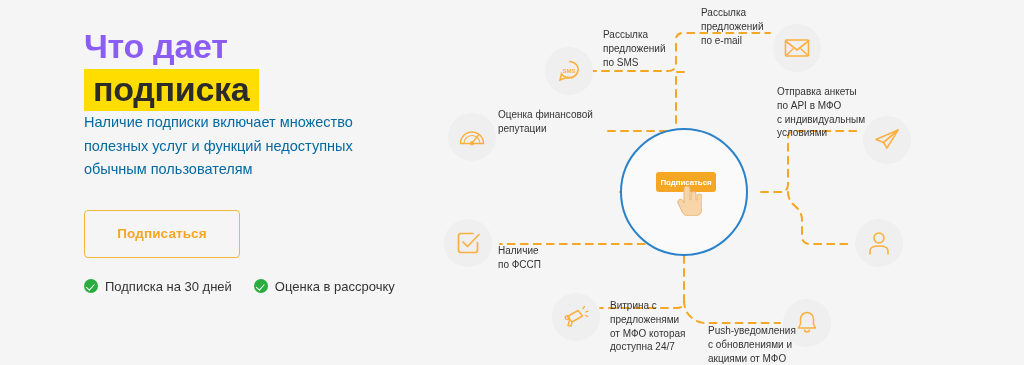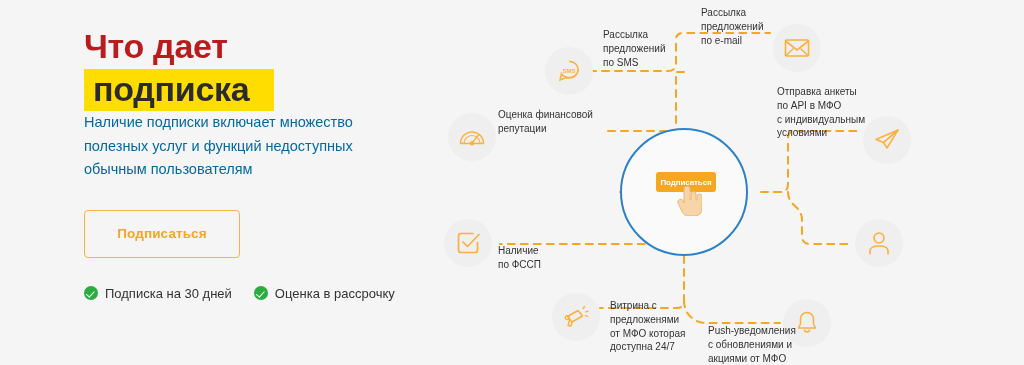--- a/index.html
+++ b/index.html
@@ -7,49 +7,49 @@
     width: 1024px; height: 365px;
     background: #f5f5f5;
     font-family: "Liberation Sans", sans-serif;
     overflow: hidden;
   }
   .stage { position: relative; width: 1024px; height: 365px; background: #f5f5f5; }
 
   
   .left { position: absolute; left: 84px; top: 28px; width: 330px; }
   .title-1 {
-    font-size: 34px; font-weight: bold; color: #b91c1c;
+    font-size: 34px; font-weight: bold; color: #8b5cf6;
     letter-spacing: -0.3px; line-height: 1.08;
   }
   .title-2-wrap { margin-top: 4px; }
   .title-2 {
     display: inline-block;
     font-size: 34px; font-weight: bold; color: #2b2b2b;
     background: #ffdd00;
-    padding: 2px 25px 4px 9px;
+    padding: 2px 10px 4px 9px;
     letter-spacing: -0.3px; line-height: 1.08;
   }
   .lede {
     font-size: 14.5px; line-height: 1.62; color: #0369a1;
     max-width: 300px;
   }
   .cta {
     margin-top: 28px;
     display: block;
     width: 156px; height: 48px;
     background: transparent;
     border: 1px solid #f5b63c;
     border-radius: 4px;
     color: #f5a623;
     font-size: 13.5px; font-weight: bold;
     font-family: "Liberation Sans", sans-serif;
     cursor: pointer;
     letter-spacing: 0.1px;
   }
-  .checks { margin-top: 28px; display: flex; gap: 22px; align-items: center; }
+  .checks { margin-top: 21px; display: flex; gap: 22px; align-items: center; }
   .check { display: flex; align-items: center; gap: 7px; }
   .check-dot {
     width: 14px; height: 14px; border-radius: 50%;
     background: #2aad3f; position: relative; flex: 0 0 auto;
   }
   .check-dot::after {
     content: ""; position: absolute;
     left: 4px; top: 3px; width: 3.5px; height: 6.5px;
     border: solid #fff; border-width: 0 1.7px 1.7px 0;
     transform: rotate(42deg);

